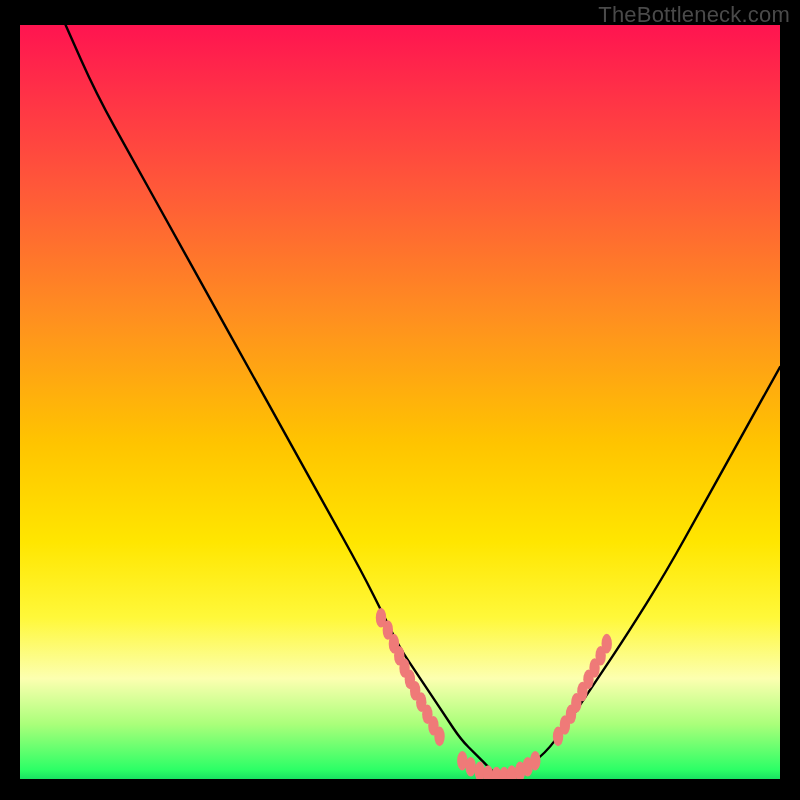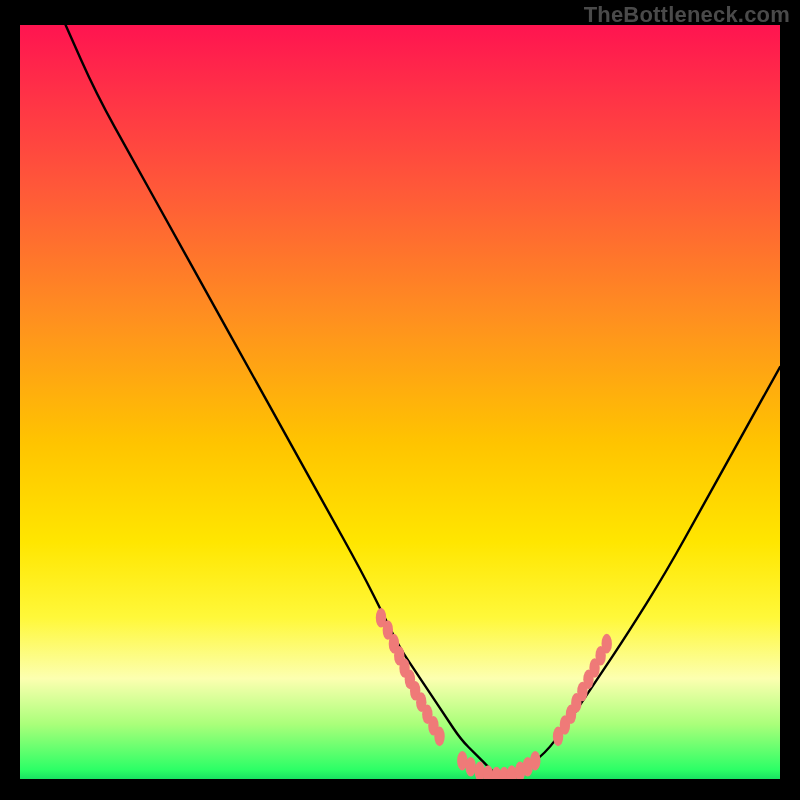--- a/index.html
+++ b/index.html
@@ -16,21 +16,21 @@
     width: 800px;
     height: 800px;
     background: #000;
   }
   .watermark {
     position: absolute;
     top: 2px;
     right: 10px;
     color: #4a4a4a;
     font-size: 22px;
-    font-weight: bold;
+    font-weight: normal;
     letter-spacing: 0.2px;
     z-index: 5;
   }
   .plot-outer {
     position: absolute;
     left: 20px;
     top: 25px;
     width: 760px;
     height: 760px;
     background: #000;

